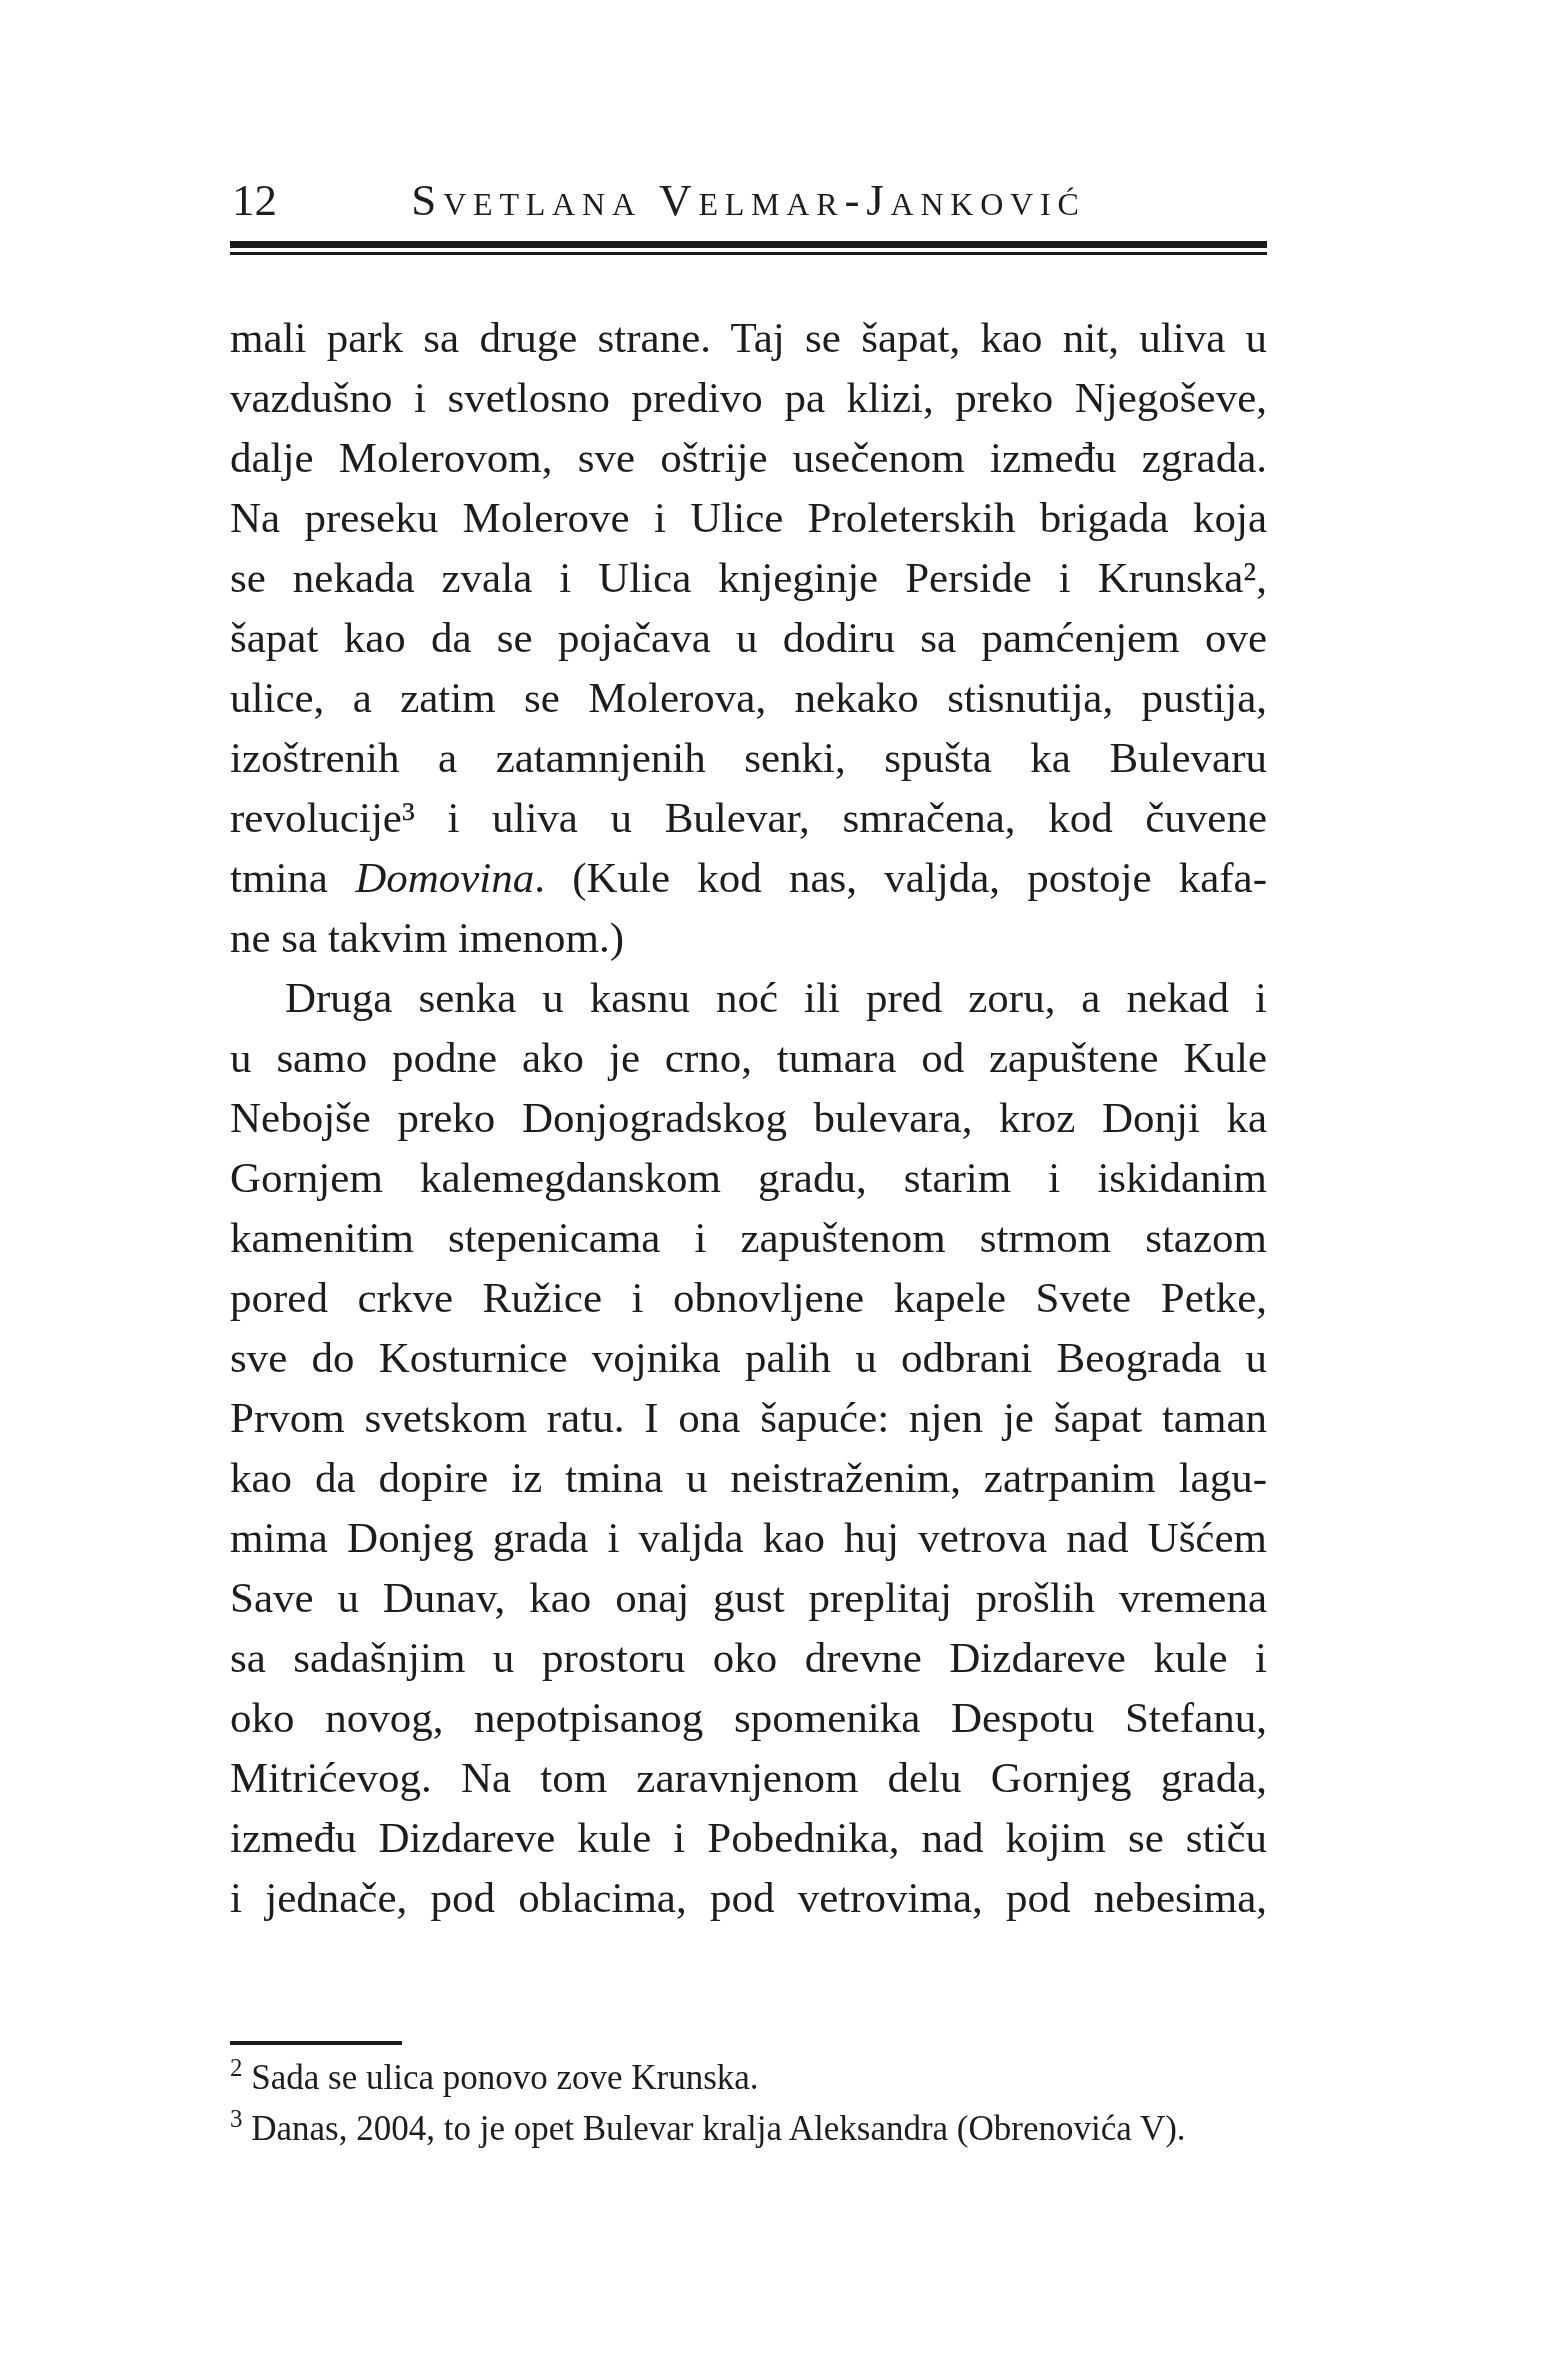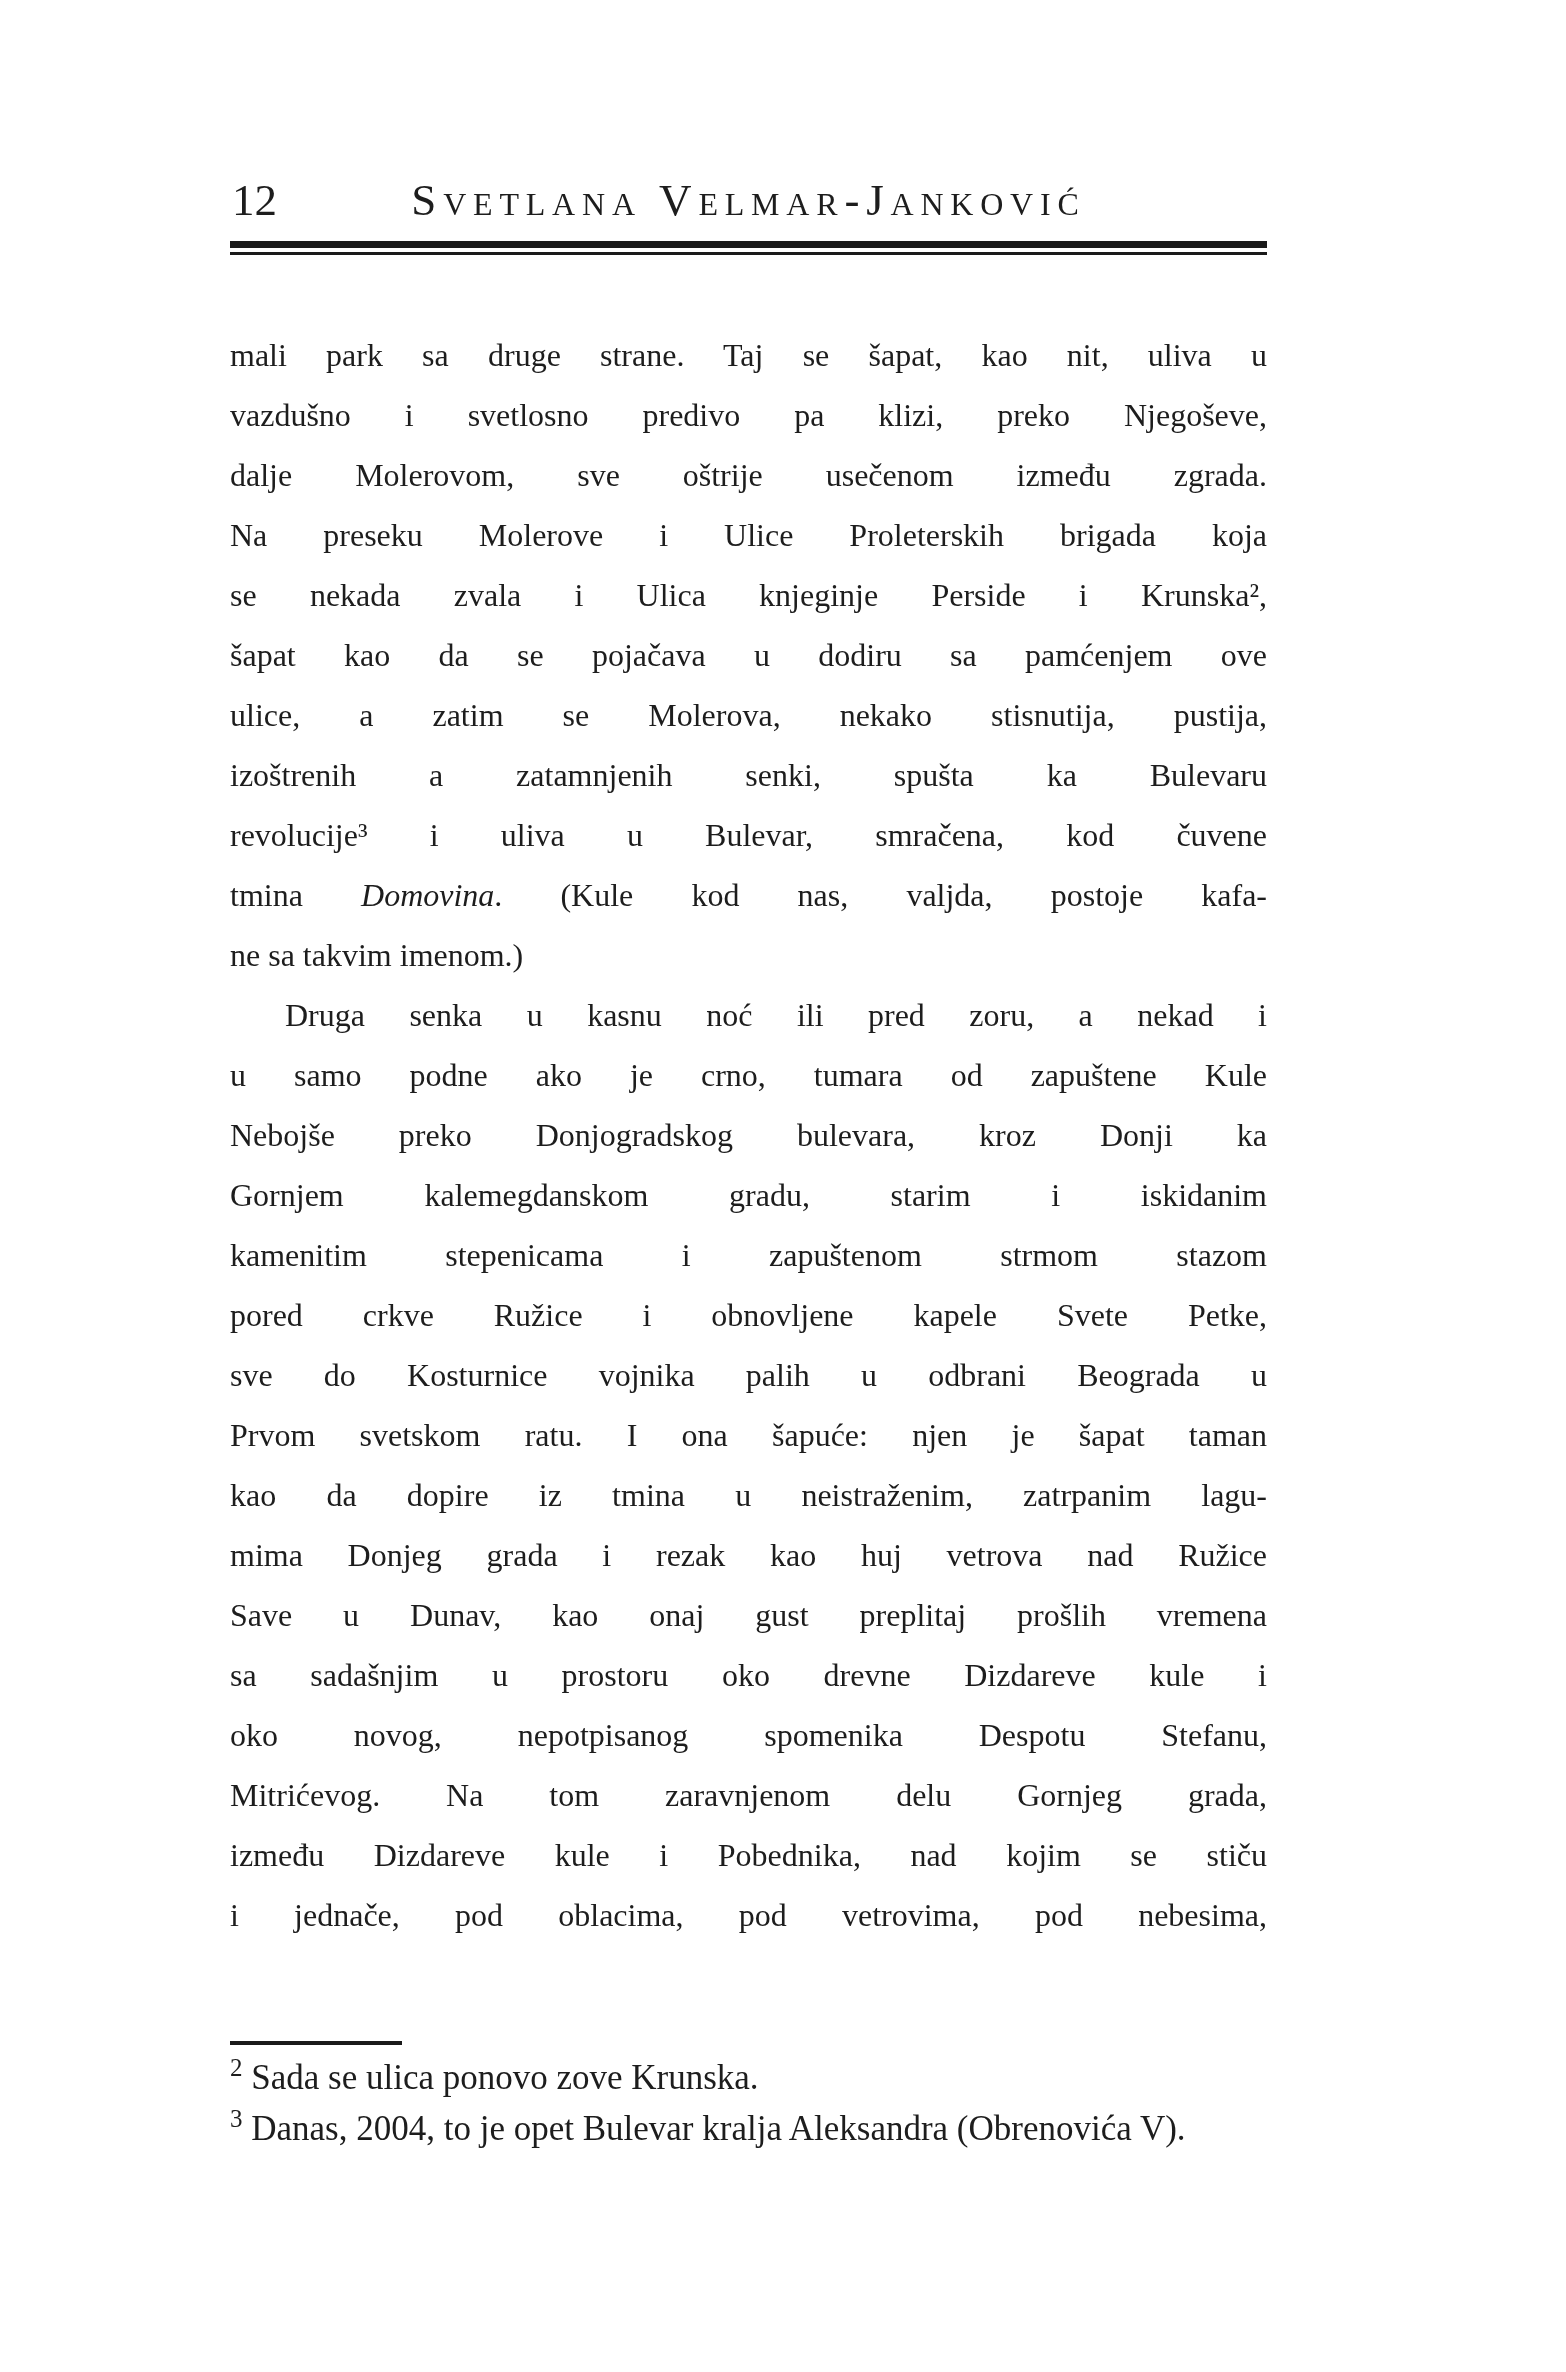--- a/index.html
+++ b/index.html
@@ -21,21 +21,21 @@
     text-align:center;
     font-variant:small-caps;
     letter-spacing:6.8px;
   }
 
   
   .rule-thick { top:241px; height:6.8px; background:#1a1a1a; }
   .rule-thin  { top:252px; height:2.9px; background:#1a1a1a; }
 
   
-  .bodytext { top:325px; font-size:32px; line-height:60px; }
+  .bodytext { top:308px; font-size:43px; line-height:60px; }
   .line { height:60px; }
   .line.j { text-align:justify; text-align-last:justify; text-justify:inter-word; }
   .line.indent { text-indent:55px; }
   .it { font-style:italic; }
 
   
   .fnrule { top:2041px; width:172px; height:3.9px; background:#1a1a1a; }
   .footnotes { top:2054px; font-size:35px; line-height:48px; }
   .fnmark { font-size:25px; position:relative; top:-12.7px; }
 </style>
@@ -66,21 +66,21 @@
       <div class="line"><span>ne sa takvim imenom.)</span></div>
       <div class="line j indent"><span>Druga senka u kasnu noć ili pred zoru, a nekad i</span></div>
       <div class="line j"><span>u samo podne ako je crno, tumara od zapuštene Kule</span></div>
       <div class="line j"><span>Nebojše preko Donjogradskog bulevara, kroz Donji ka</span></div>
       <div class="line j"><span>Gornjem kalemegdanskom gradu, starim i iskidanim</span></div>
       <div class="line j"><span>kamenitim stepenicama i zapuštenom strmom stazom</span></div>
       <div class="line j"><span>pored crkve Ružice i obnovljene kapele Svete Petke,</span></div>
       <div class="line j"><span>sve do Kosturnice vojnika palih u odbrani Beograda u</span></div>
       <div class="line j"><span>Prvom svetskom ratu. I ona šapuće: njen je šapat taman</span></div>
       <div class="line j"><span>kao da dopire iz tmina u neistraženim, zatrpanim lagu-</span></div>
-      <div class="line j"><span>mima Donjeg grada i rezak kao huj vetrova nad Ružice</span></div>
+      <div class="line j"><span>mima Donjeg grada i valjda kao huj vetrova nad Ušćem</span></div>
       <div class="line j"><span>Save u Dunav, kao onaj gust preplitaj prošlih vremena</span></div>
       <div class="line j"><span>sa sadašnjim u prostoru oko drevne Dizdareve kule i</span></div>
       <div class="line j"><span>oko novog, nepotpisanog spomenika Despotu Stefanu,</span></div>
       <div class="line j"><span>Mitrićevog. Na tom zaravnjenom delu Gornjeg grada,</span></div>
       <div class="line j"><span>između Dizdareve kule i Pobednika, nad kojim se stiču</span></div>
       <div class="line j"><span>i jednače, pod oblacima, pod vetrovima, pod nebesima,</span></div>
     </main>
 
   <div class="fnrule col"></div>
 

